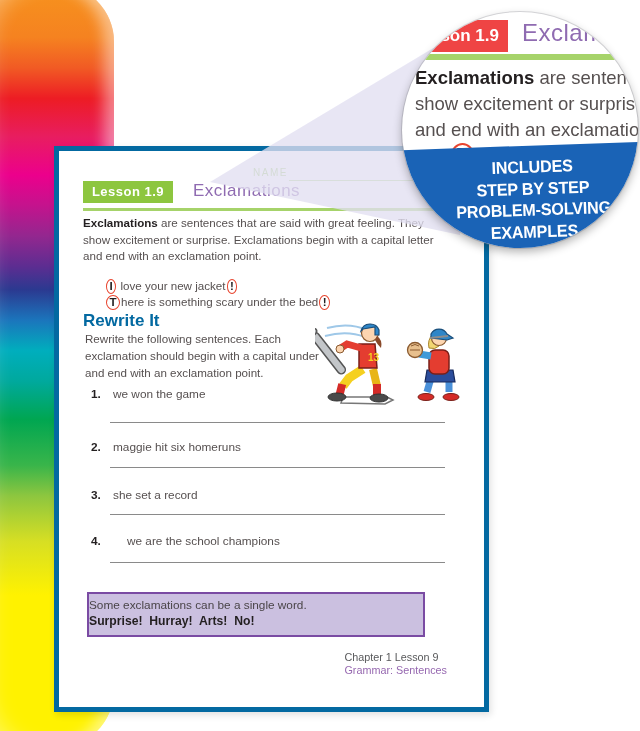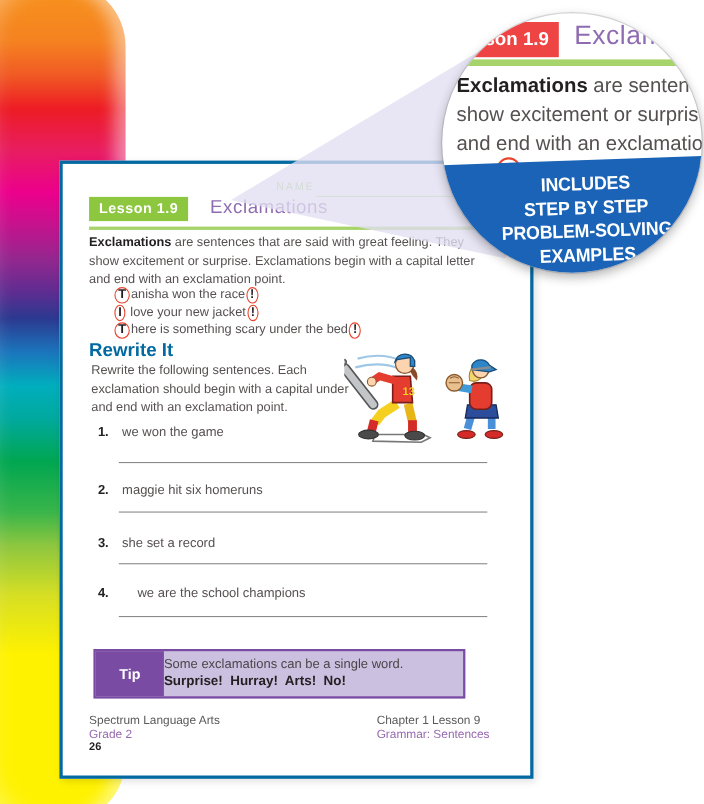--- a/index.html
+++ b/index.html
@@ -15,21 +15,21 @@
       #f7941d 0%, #f58220 7%, #f15a24 11%, #ed1c24 15%,
       #e81d60 20%, #ec008c 25%, #c4138d 29%, #93278f 33%,
       #5c2d91 37%, #2b3990 40%, #1b75bc 44%, #00aebd 48%,
       #00a99d 52%, #00a651 57%, #39b54a 63%, #8dc63f 67%,
       #d7df23 73%, #fff200 80%, #fff200 100%);
     box-shadow:inset -10px 0 14px rgba(255,255,255,.45), inset 14px 0 18px rgba(255,255,255,.25);
   }
   
   .sheet{
     position:absolute;left:54px;top:146px;width:425px;height:556px;
-    background:#fff;border:3px solid #0369a1;
+    background:#fff;border:5px solid #0369a1;
     box-shadow:2px 3px 7px rgba(0,0,0,.12);
   }
   .abs{position:absolute;white-space:nowrap;}
   .name-label{left:194px;top:16px;font-size:10px;letter-spacing:1.5px;color:#a3cc72;}
   .name-line{left:230px;top:29px;width:188px;border-top:1px solid #b7db8e;height:0;}
   .lesson-badge{
     left:24px;top:30px;width:90px;height:22px;background:#8dc63f;color:#fff;
     font-weight:bold;font-size:13px;text-align:center;line-height:22px;letter-spacing:.5px;
   }
   .sheet-title{left:134px;top:30px;font-size:17px;color:#8f6bb1;letter-spacing:.5px;}
@@ -111,23 +111,20 @@
     <div class="abs lesson-badge">Lesson 1.9</div>
     <div class="abs sheet-title">Exclamations</div>
     <div class="abs green-rule"></div>
 
     <div class="abs intro">
       <div><b>Exclamations</b><span> are sentences that are said with great feeling. They</span></div>
       <div>show excitement or surprise. Exclamations begin with a capital letter</div>
       <div>and end with an exclamation point.</div>
     </div>
 
-    <div class="abs example" style="top:112px;">
-      <span class="oval">T</span><span>anisha won the race</span><span class="oval">!</span>
-    </div>
     <div class="abs example" style="top:128px;">
       <span class="oval">I</span><span> love your new jacket</span><span class="oval">!</span>
     </div>
     <div class="abs example" style="top:144px;">
       <span class="oval">T</span><span>here is something scary under the bed</span><span class="oval">!</span>
     </div>
 
     <div class="abs rewrite-h">Rewrite It</div>
     <div class="abs instructions">
       <div>Rewrite the following sentences. Each</div>
@@ -198,32 +195,26 @@
 
     <div class="abs item-num" style="left:32px;top:337px;">3.</div>
     <div class="abs item-text" style="left:54px;top:337px;">she set a record</div>
     <div class="abs answer-line" style="top:363px;"></div>
 
     <div class="abs item-num" style="left:32px;top:383px;">4.</div>
     <div class="abs item-text" style="left:68px;top:383px;">we are the school champions</div>
     <div class="abs answer-line" style="top:411px;"></div>
 
     <div class="abs tipbox">
-      <div class="tip-label">Tip</div>
       <div class="tip-content">
         <div class="tip-line1">Some exclamations can be a single word.</div>
         <div class="tip-line2">Surprise!  Hurray!  Arts!  No!</div>
       </div>
     </div>
 
-    <div class="abs footer-left">
-      <div>Spectrum Language Arts</div>
-      <div class="f-purple">Grade 2</div>
-      <div class="f-page">26</div>
-    </div>
     <div class="abs footer-right">
       <div>Chapter 1 Lesson 9</div>
       <div class="f-purple">Grammar: Sentences</div>
     </div>
   </div>
 
   <div class="beam"></div>
 
   <div class="lens">
     <div class="abs lens-badge">son 1.9</div>

